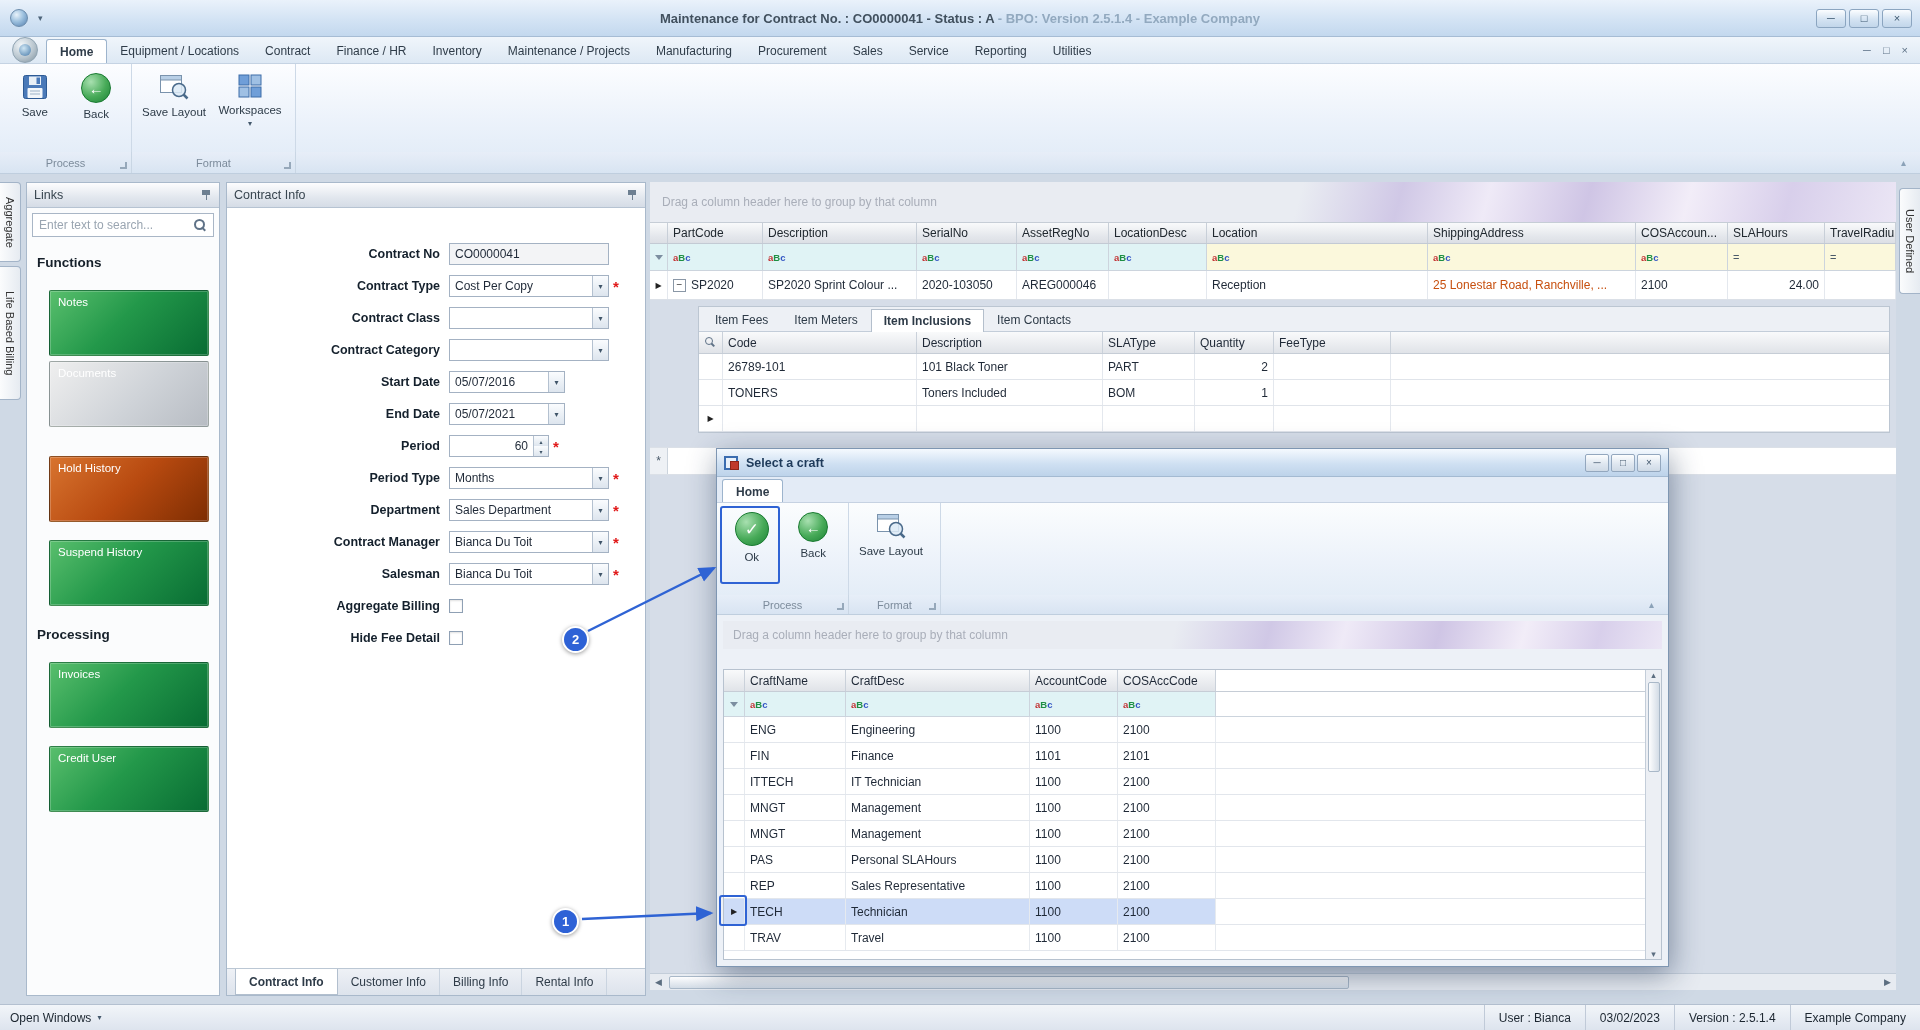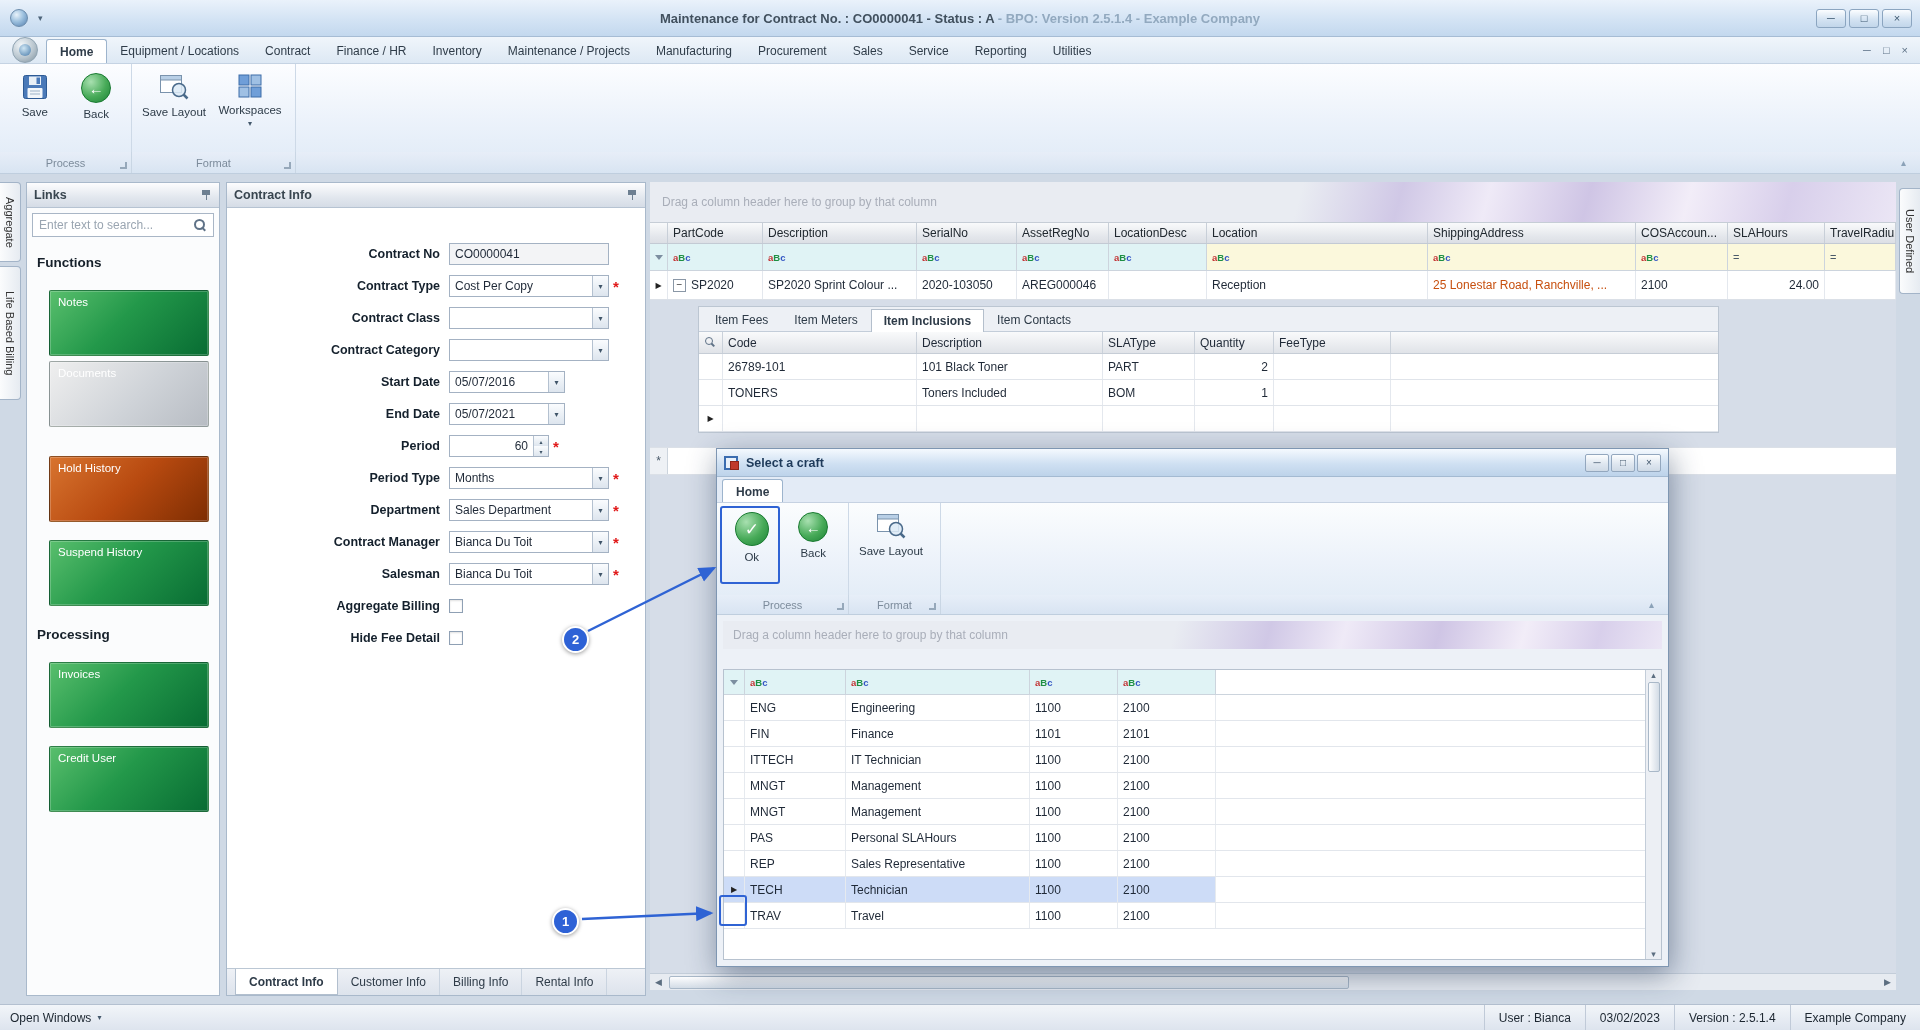--- a/index.html
+++ b/index.html
@@ -42,21 +42,21 @@
 
 #content{position:absolute;left:0;top:174px;width:1920px;height:830px}
 .vtab{position:absolute;background:linear-gradient(90deg,#fbfcfd,#e6ebf1);border:1px solid #a3b4c8;color:#333;font-size:11px;display:flex;align-items:center;justify-content:center;writing-mode:vertical-rl;padding:10px 3px;white-space:nowrap}
 .vtab.left{left:0;border-left:none;border-radius:0 4px 4px 0;width:21px}
 .vtab.right{right:0;border-right:none;border-radius:4px 0 0 4px;width:21px}
 #vt-agg{top:8px;height:80px}
 #vt-lbb{top:92px;height:134px}
 #vt-ud{top:14px;height:106px}
 
 .panel{position:absolute;background:#fbfcfd;border:1px solid #a9b9cb}
-.panel-hd{height:25px;flex:0 0 25px;background:linear-gradient(#fdfdfe,#e2e7ee 60%,#d5dce6);border-bottom:1px solid #b6c3d2;display:flex;align-items:center;padding:0 7px;font-weight:bold;font-size:12.5px;color:#38454f}
+.panel-hd{height:25px;flex:0 0 25px;background:linear-gradient(#fdfdfe,#e2e7ee 60%,#d5dce6);border-bottom:1px solid #b6c3d2;display:flex;align-items:center;padding:0 7px;font-weight:normal;font-size:12.5px;color:#38454f}
 .pin-ic{margin-left:auto;width:11px;height:12px;position:relative}
 .pin-ic::before{content:"";position:absolute;left:1px;top:1px;width:8px;height:5px;background:#6d7f91}
 .pin-ic::after{content:"";position:absolute;left:4.5px;top:6px;width:1.5px;height:5px;background:#6d7f91}
 
 
 #links{left:26px;top:8px;width:194px;bottom:8px;display:flex;flex-direction:column}
 .searchbox{margin:5px 5px 0;height:24px;border:1px solid #a9b6c6;background:#fff;display:flex;align-items:center;padding:0 6px;color:#9aa5b1}
 .mag-ic{margin-left:auto;width:13px;height:13px;position:relative}
 .mag-ic::before{content:"";position:absolute;width:7px;height:7px;border:2px solid #5f7287;border-radius:50%;left:0;top:0}
 .mag-ic::after{content:"";position:absolute;width:5px;height:2px;background:#5f7287;transform:rotate(45deg);left:7px;top:9px}
@@ -104,21 +104,21 @@
 .abc{font-size:9.5px;font-weight:bold;display:flex}
 .abc .la{color:#c23535}.abc .lb{color:#1e8f44}.abc .lc{color:#3356c4}
 .eqs{color:#4a5a6a;font-size:11px}
 .funnel{width:0;height:0;border-left:4px solid transparent;border-right:4px solid transparent;border-top:5px solid #7c8ea0}
 .indc{justify-content:center;padding:0}
 .exp{width:13px;height:13px;border:1px solid #8a97a6;display:flex;align-items:center;justify-content:center;font-size:10px;color:#333;margin-right:5px;background:#fff;line-height:1;flex:0 0 13px}
 .rowarrow{font-size:8px;color:#222}
 .c0{flex:0 0 18px}.c1{flex:0 0 95px}.c2{flex:0 0 154px}.c3{flex:0 0 100px}.c4{flex:0 0 92px}.c5{flex:0 0 98px}.c6{flex:0 0 221px}.c7{flex:0 0 208px}.c8{flex:0 0 92px}.c9{flex:0 0 97px}.c10{flex:1}
 
 
-#detail{margin:6px 10px 0 48px;border:1px solid #bcc6d2;background:#fff;width:1021px}
+#detail{margin:6px 10px 0 48px;border:1px solid #bcc6d2;background:#fff;width:1192px}
 .dtabs{height:25px;background:#edf0f5;border-bottom:1px solid #c3cdd9;display:flex;align-items:flex-end;padding-left:3px}
 .dtab{padding:4px 12px;color:#2e3b48;border:1px solid transparent;border-bottom:none}
 .dtab.active{background:#fff;border-color:#b4bfcc;font-weight:bold;position:relative;top:1px}
 .dhead{display:flex;height:22px;background:linear-gradient(#f9fafb,#e0e3e8);border-bottom:1px solid #c6cdd6}
 .dh{display:flex;align-items:center;padding:0 5px;border-right:1px solid #cad1da;white-space:nowrap}
 .drow2{display:flex;height:26px;background:#fff;border-bottom:1px solid #e0e4ea}
 .dc2{display:flex;align-items:center;padding:0 5px;border-right:1px solid #e4e8ee;white-space:nowrap;overflow:hidden}
 .e0{flex:0 0 24px;justify-content:center}.e1{flex:0 0 194px}.e2{flex:0 0 186px}.e3{flex:0 0 92px}.e4{flex:0 0 79px}.e5{flex:0 0 117px}.efill{flex:1;border-right:none}
 .mini-mag{width:11px;height:11px;position:relative}
 .mini-mag::before{content:"";position:absolute;width:6px;height:6px;border:1.5px solid #5f7287;border-radius:50%;left:0;top:0}
@@ -618,20 +618,28 @@
         <span>Format</span>
         <span class="dlgl"></span>
       </div>
     <span class="rib-collapse">▴</span>
   </div>
   <div class="dlg-body">
     <div class="dlg-hint">
         <span>Drag a column header here to group by that column</span>
       </div>
     <div class="kgrid">
+      <div class="khead">
+        <div class="kh k0"></div>
+        <div class="kh k1">CraftName</div>
+        <div class="kh k2">CraftDesc</div>
+        <div class="kh k3">AccountCode</div>
+        <div class="kh k4">COSAccCode</div>
+        <div class="khfill"></div>
+      </div>
       <div class="kfilter">
         <div class="kfc k0">
             <span class="funnel"></span>
           </div>
         <div class="kfc k1">
             <span class="abc">
               <span class="la">a</span>
               <span class="lb">B</span>
               <span class="lc">c</span>
             </span>

